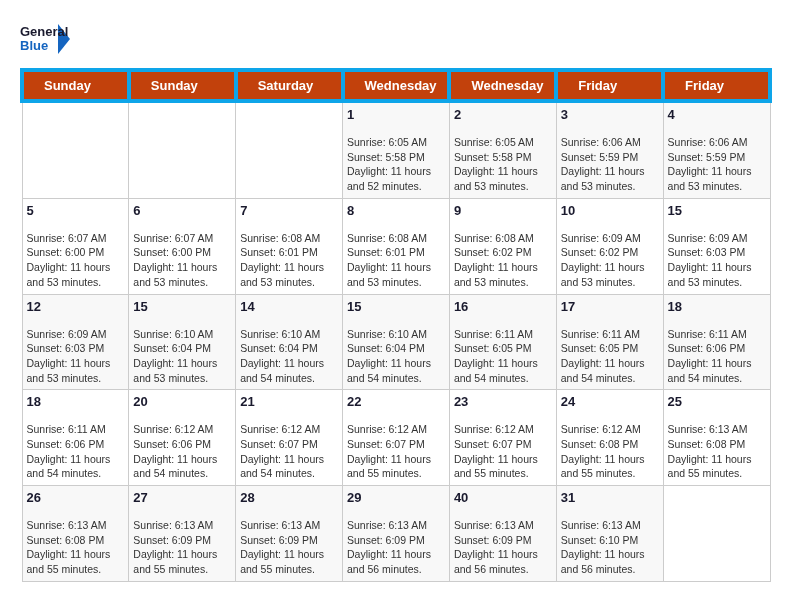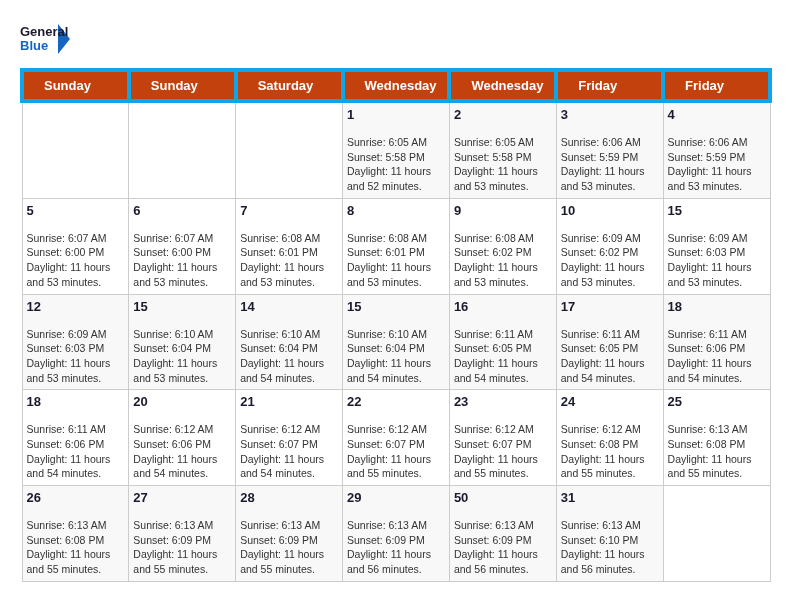--- a/index.html
+++ b/index.html
@@ -318,21 +318,21 @@
 and 55 minutes.</div>
         </td>
         <td>
           <span class="day-num">29</span>
           <div class="day-info" style="white-space: pre-line;">Sunrise: 6:13 AM
 Sunset: 6:09 PM
 Daylight: 11 hours
 and 56 minutes.</div>
         </td>
         <td>
-          <span class="day-num">50</span>
+          <span class="day-num">40</span>
           <div class="day-info" style="white-space: pre-line;">Sunrise: 6:13 AM
 Sunset: 6:09 PM
 Daylight: 11 hours
 and 56 minutes.</div>
         </td>
         <td>
           <span class="day-num">31</span>
           <div class="day-info" style="white-space: pre-line;">Sunrise: 6:13 AM
 Sunset: 6:10 PM
 Daylight: 11 hours

